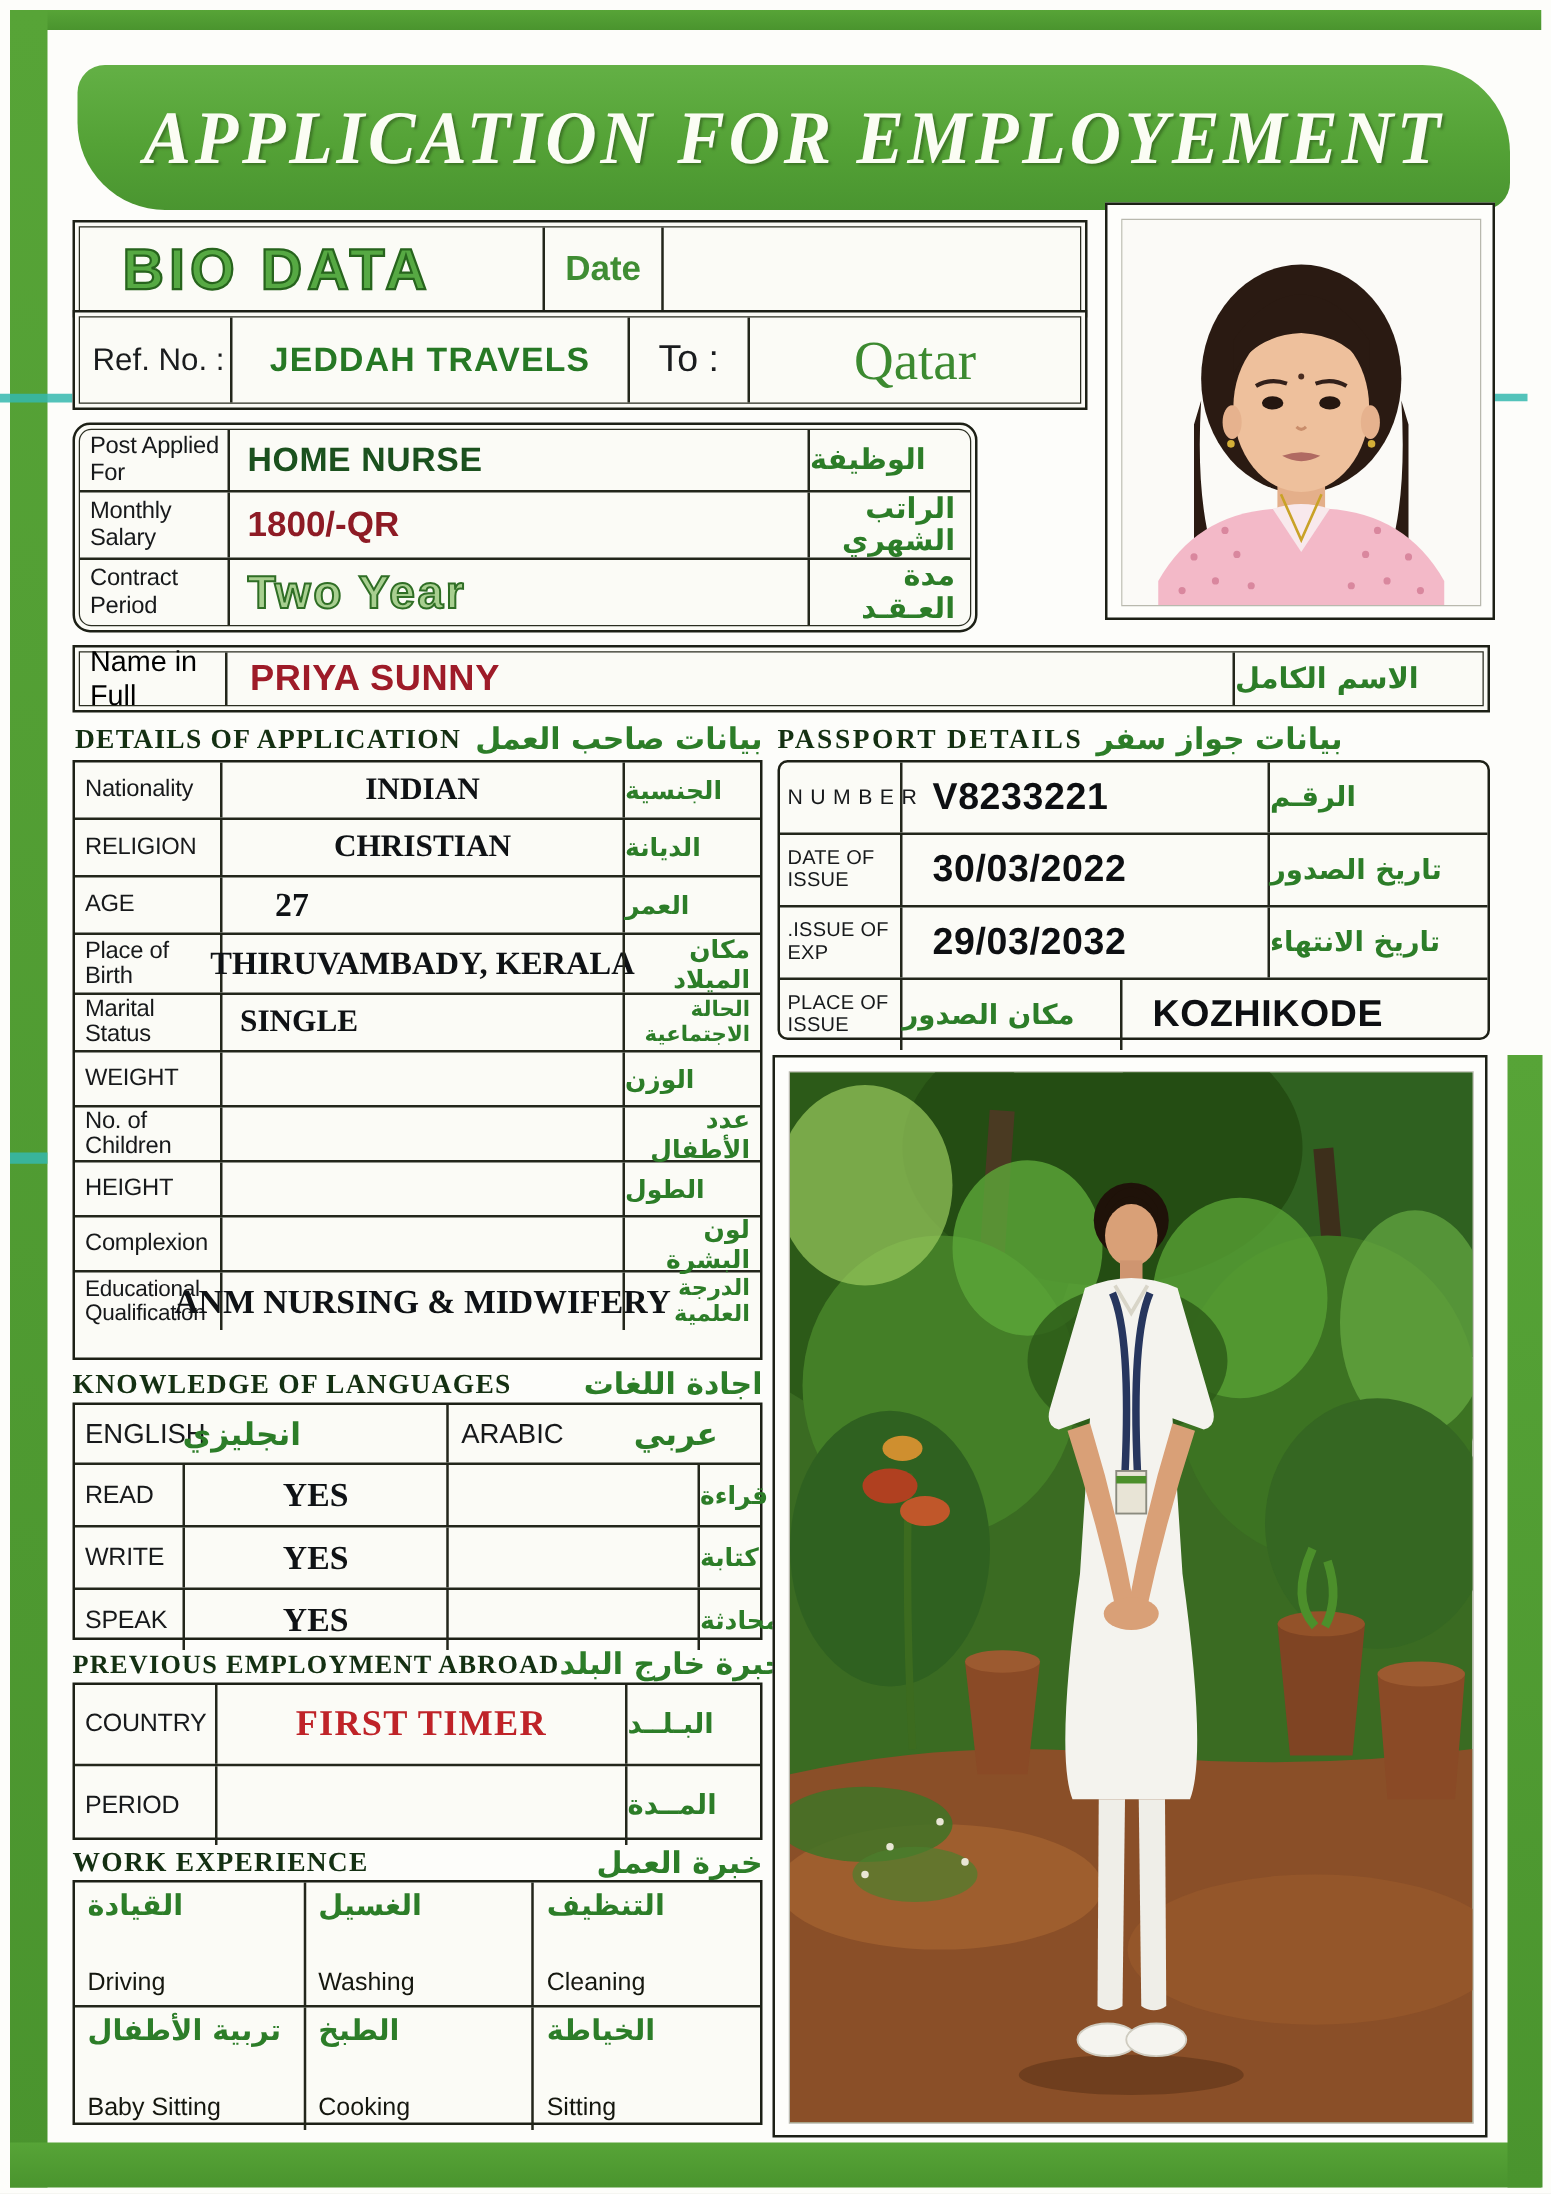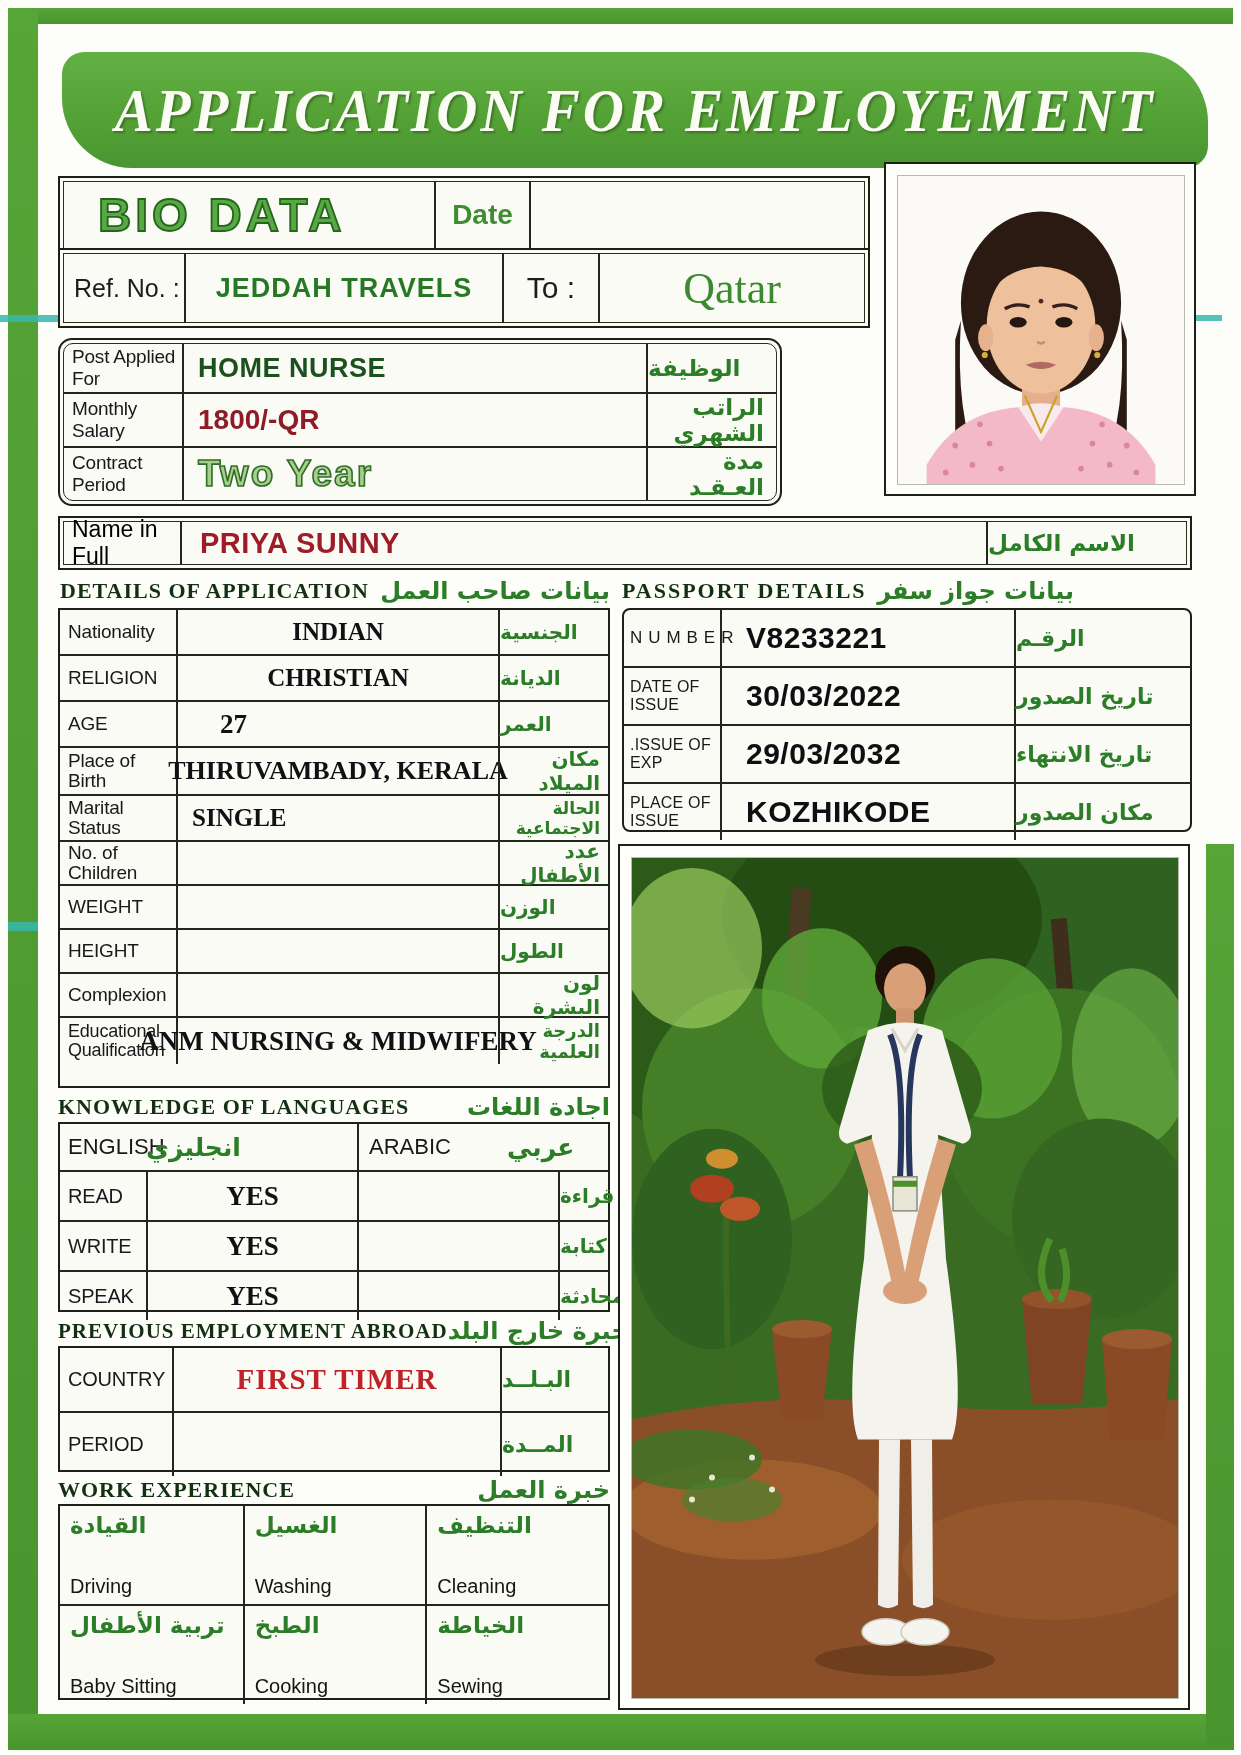--- a/index.html
+++ b/index.html
@@ -244,28 +244,28 @@
       <div class="cell lab lbl">Place of Birth</div>
       <div class="cell val bl v-serif" style="font-size:26px;">THIRUVAMBADY, KERALA</div>
       <div class="cell arb bl ar" dir="rtl">مكان الميلاد</div>
     </div>
     <div class="dt-row bb" style="height:44px;">
       <div class="cell lab lbl">Marital Status</div>
       <div class="cell val bl v-serif left2">SINGLE</div>
       <div class="cell arb bl ar" dir="rtl" style="font-size:17px;">الحالة الاجتماعية</div>
     </div>
     <div class="dt-row bb" style="height:42px;">
+      <div class="cell lab lbl">WEIGHT</div>
+      <div class="cell val bl v-serif"></div>
+      <div class="cell arb bl ar" dir="rtl">الوزن</div>
+    </div>
+    <div class="dt-row bb" style="height:42px;">
       <div class="cell lab lbl">No. of Children</div>
       <div class="cell val bl v-serif"></div>
       <div class="cell arb bl ar" dir="rtl">عدد الأطفال</div>
-    </div>
-    <div class="dt-row bb" style="height:42px;">
-      <div class="cell lab lbl">WEIGHT</div>
-      <div class="cell val bl v-serif"></div>
-      <div class="cell arb bl ar" dir="rtl">الوزن</div>
     </div>
     <div class="dt-row bb" style="height:42px;">
       <div class="cell lab lbl">HEIGHT</div>
       <div class="cell val bl v-serif"></div>
       <div class="cell arb bl ar" dir="rtl">الطول</div>
     </div>
     <div class="dt-row bb" style="height:42px;">
       <div class="cell lab lbl">Complexion</div>
       <div class="cell val bl v-serif"></div>
       <div class="cell arb bl ar" dir="rtl">لون البشرة</div>
@@ -348,21 +348,21 @@
       <div class="wk-cell">
         <span class="ar" dir="rtl">تربية الأطفال</span>
         <span class="en">Baby Sitting</span>
       </div>
       <div class="wk-cell bl">
         <span class="ar" dir="rtl">الطبخ</span>
         <span class="en">Cooking</span>
       </div>
       <div class="wk-cell bl">
         <span class="ar" dir="rtl">الخياطة</span>
-        <span class="en">Sewing</span>
+        <span class="en">Sitting</span>
       </div>
     </div>
   </div>
 
   <div id="passport-table" class="abs dbox">
     <div class="pp-row bb">
       <div class="cell lab lbl sp">NUMBER</div>
       <div class="cell val bl">V8233221</div>
       <div class="cell arb bl ar" dir="rtl">الرقـم</div>
     </div>
@@ -371,22 +371,22 @@
       <div class="cell val bl">30/03/2022</div>
       <div class="cell arb bl ar" dir="rtl">تاريخ الصدور</div>
     </div>
     <div class="pp-row bb">
       <div class="cell lab lbl">.ISSUE OF EXP</div>
       <div class="cell val bl">29/03/2032</div>
       <div class="cell arb bl ar" dir="rtl">تاريخ الانتهاء</div>
     </div>
     <div class="pp-row">
       <div class="cell lab lbl">PLACE OF ISSUE</div>
+      <div class="cell arb bl ar" dir="rtl">مكان الصدور</div>
       <div class="cell val bl">KOZHIKODE</div>
-      <div class="cell arb bl ar" dir="rtl">مكان الصدور</div>
     </div>
   </div>
 
   <div class="abs photo-frame" style="left:618px;top:844px;width:572px;height:866px;">
     <svg viewBox="0 0 546 838" preserveAspectRatio="none">
       <rect width="546" height="838" fill="#3a6b22"></rect>
       <ellipse cx="80" cy="120" rx="150" ry="160" fill="#2c5a18"></ellipse>
       <ellipse cx="420" cy="100" rx="190" ry="170" fill="#2f6120"></ellipse>
       <ellipse cx="250" cy="60" rx="160" ry="110" fill="#244d13"></ellipse>
       <rect x="150" y="30" width="20" height="280" fill="#4a3a22" transform="rotate(4 160 170)"></rect>

